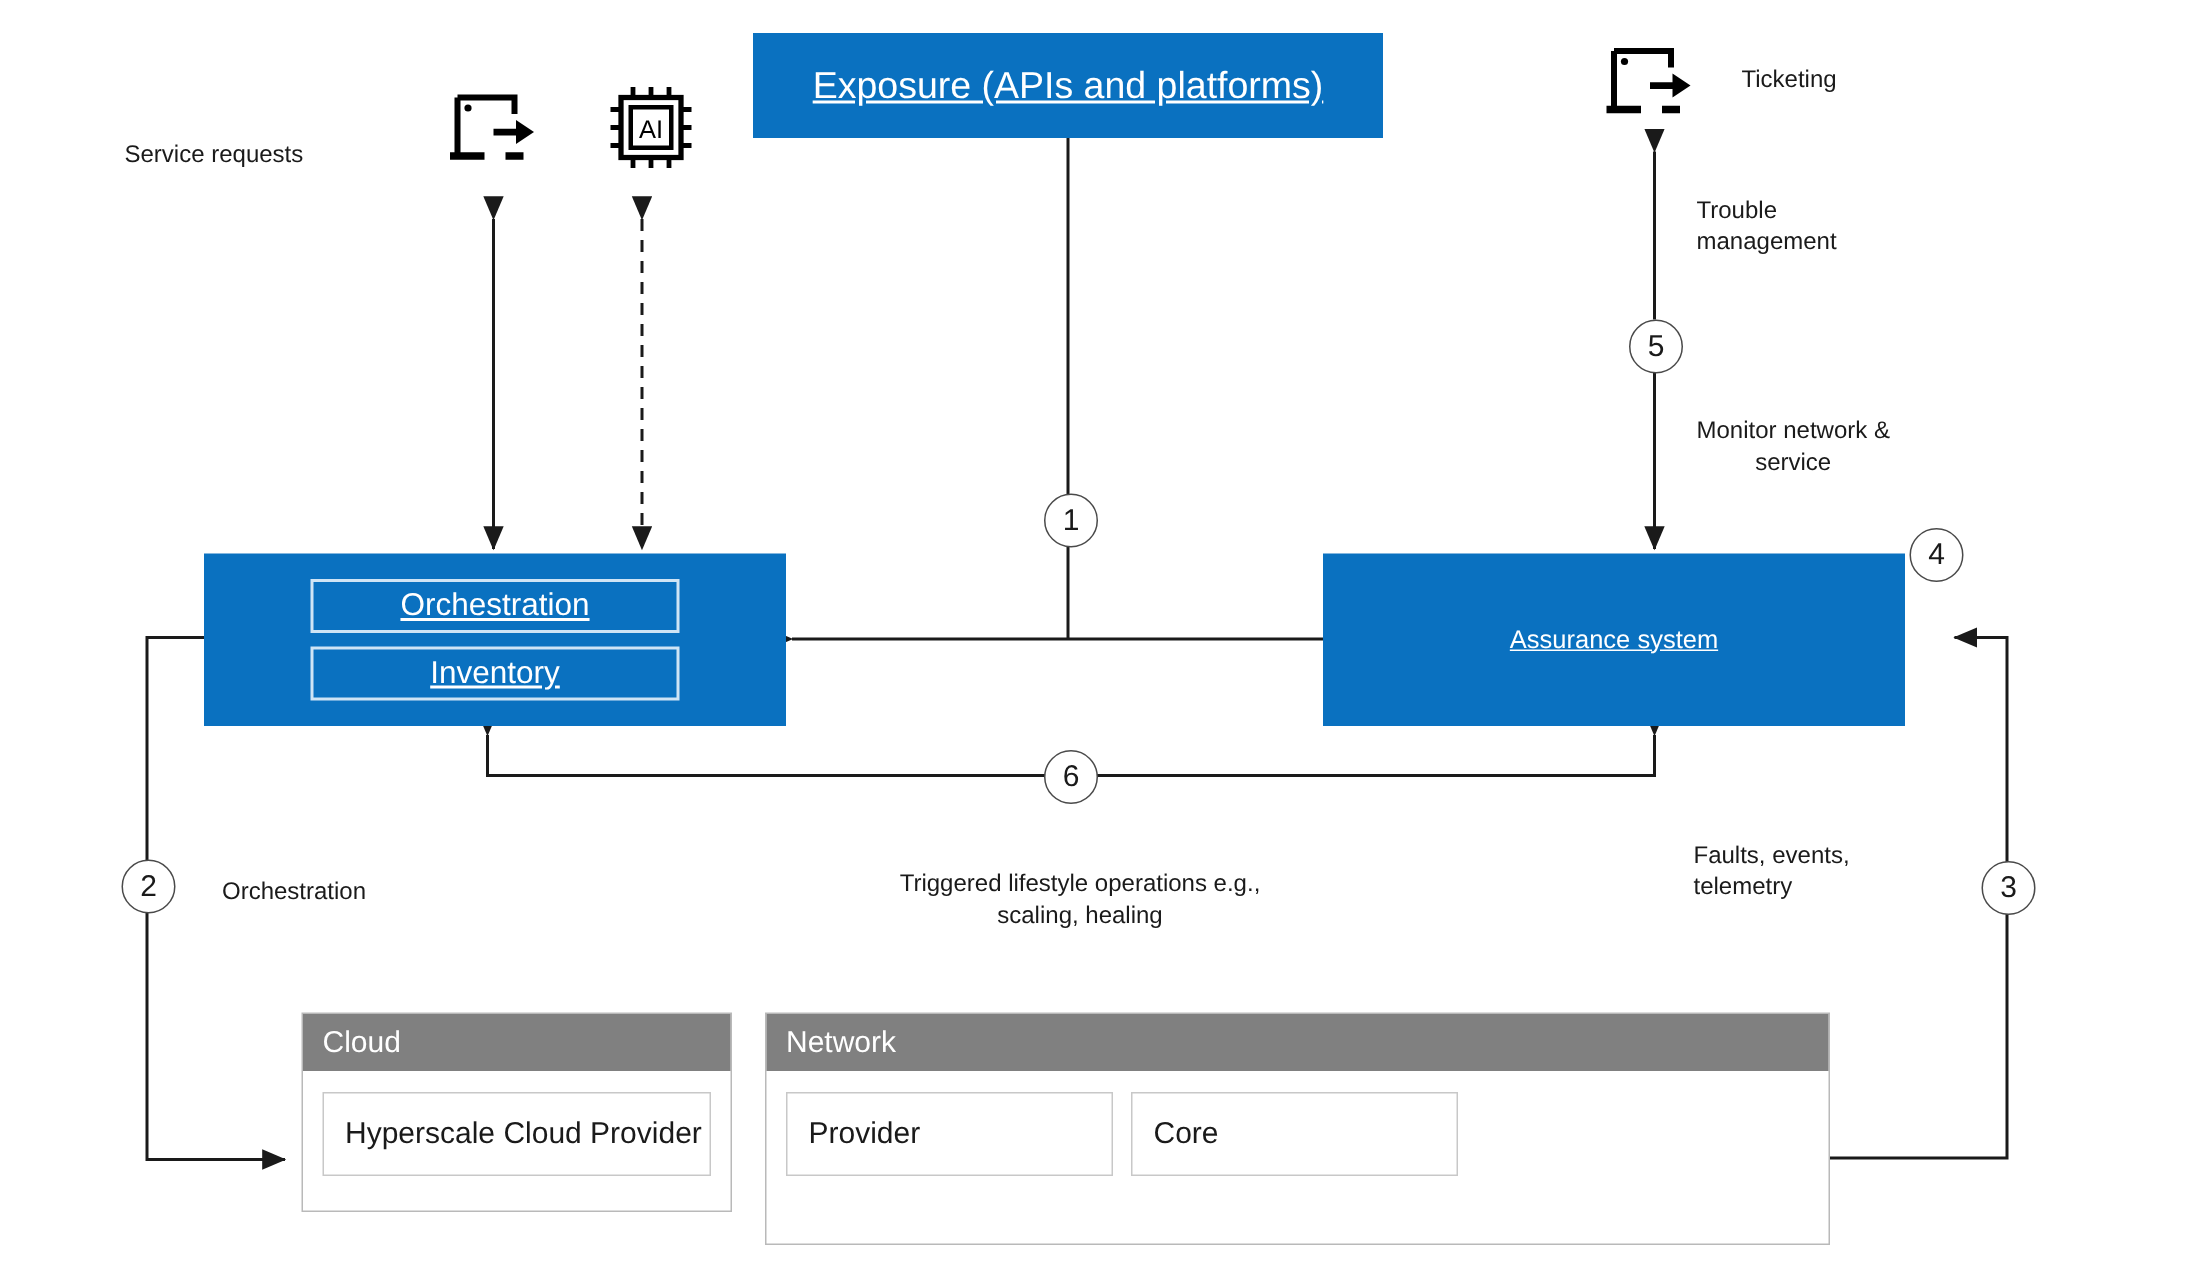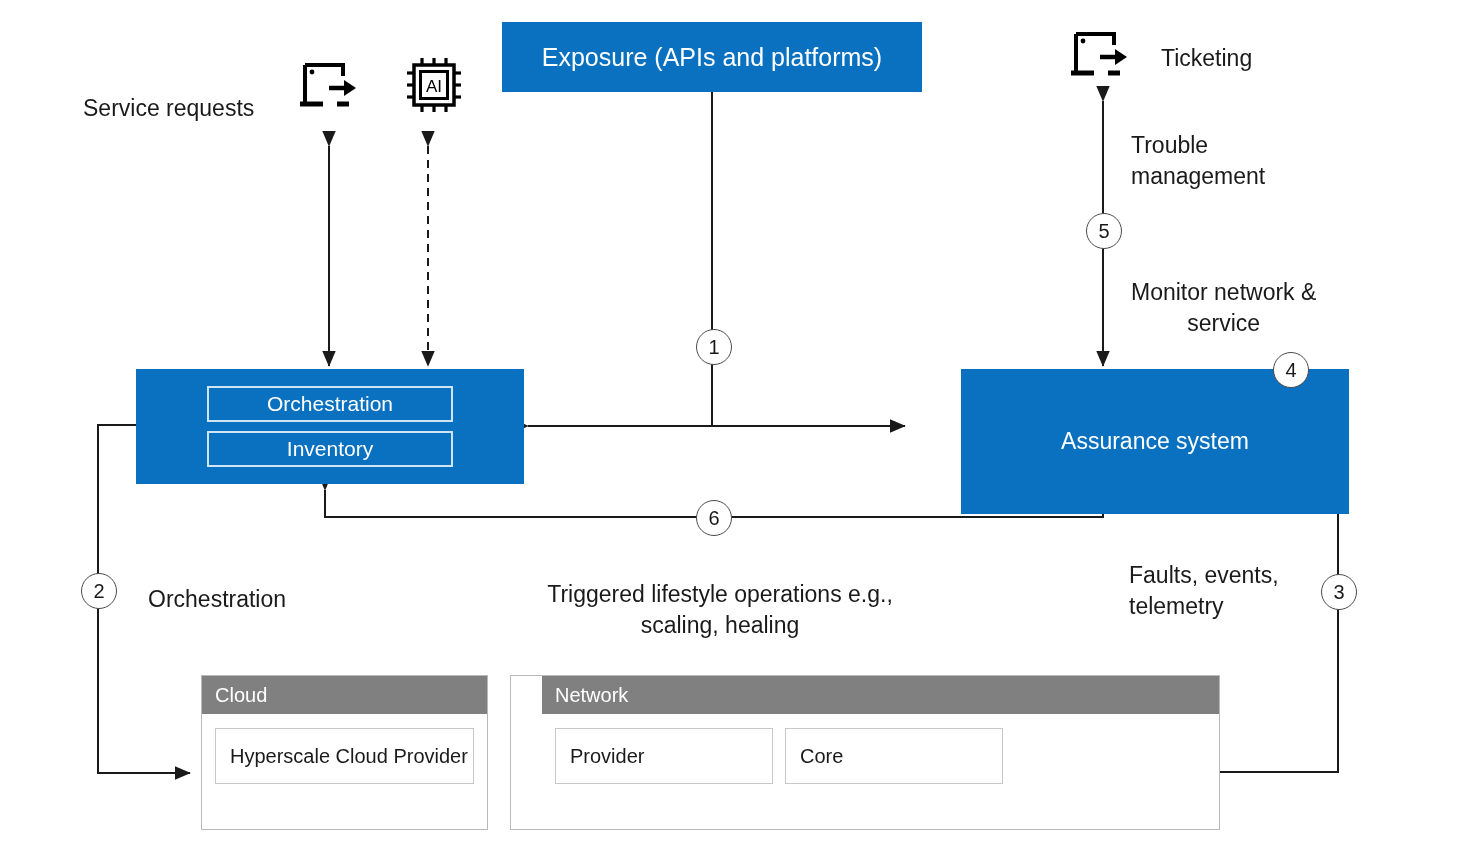--- a/index.html
+++ b/index.html
@@ -18,20 +18,21 @@
   .abs { position: absolute; }
 
   
   .blue-box {
     background: #0A71C0;
     color: #ffffff;
     display: flex;
     align-items: center;
     justify-content: center;
     box-sizing: border-box;
+    text-decoration: underline;
   }
   #exposure-box {
     left: 502px; top: 22px; width: 420px; height: 70px;
     font-size: 25px;
   }
   #orchestration-box {
     left: 136px; top: 369px; width: 388px; height: 115px;
     flex-direction: column;
     justify-content: center;
     gap: 9px;
@@ -41,22 +42,22 @@
     height: 36px;
     border: 2px solid #cfe4f5;
     box-sizing: border-box;
     display: flex;
     align-items: center;
     justify-content: center;
     font-size: 21px;
     color: #ffffff;
   }
   #assurance-box {
-    left: 961px; top: 369px; width: 388px; height: 145px;
-    font-size: 23px;
+    left: 882px; top: 369px; width: 388px; height: 115px;
+    font-size: 17px;
   }
 
   
   .panel {
     background: #ffffff;
     border: 1px solid #b9b9b9;
     box-sizing: border-box;
   }
   .panel-header {
     background: #808080;
@@ -79,28 +80,28 @@
     border: 1px solid #c8c8c8;
     box-sizing: border-box;
     height: 56px;
     display: flex;
     align-items: center;
     padding-left: 14px;
     font-size: 20px;
     color: #1a1a1a;
     background: #ffffff;
   }
-  #cloud-panel { left: 201px; top: 675px; width: 287px; height: 155px; }
+  #cloud-panel { left: 201px; top: 675px; width: 287px; height: 133px; }
   #cloud-panel .chip { width: 261px; }
-  #network-panel { left: 510px; top: 675px; width: 710px; height: 155px; padding-left: 31px; }
+  #network-panel { left: 510px; top: 675px; width: 710px; height: 155px; }
   #network-panel .chip { width: 218px; }
 
   
   .label {
-    font-size: 23px;
+    font-size: 16px;
     color: #1a1a1a;
     line-height: 1.33;
     white-space: pre-line;
   }
   #service-requests-label { left: 83px; top: 79px; margin-top: 14px; }
   #ticketing-label        { left: 1161px; top: 43px; }
   #trouble-mgmt-label     { left: 1131px; top: 130px; }
   #monitor-label          { left: 1131px; top: 277px; text-align: center; }
   #faults-label           { left: 1129px; top: 560px; }
   #orchestration-label    { left: 148px; top: 584px; }

